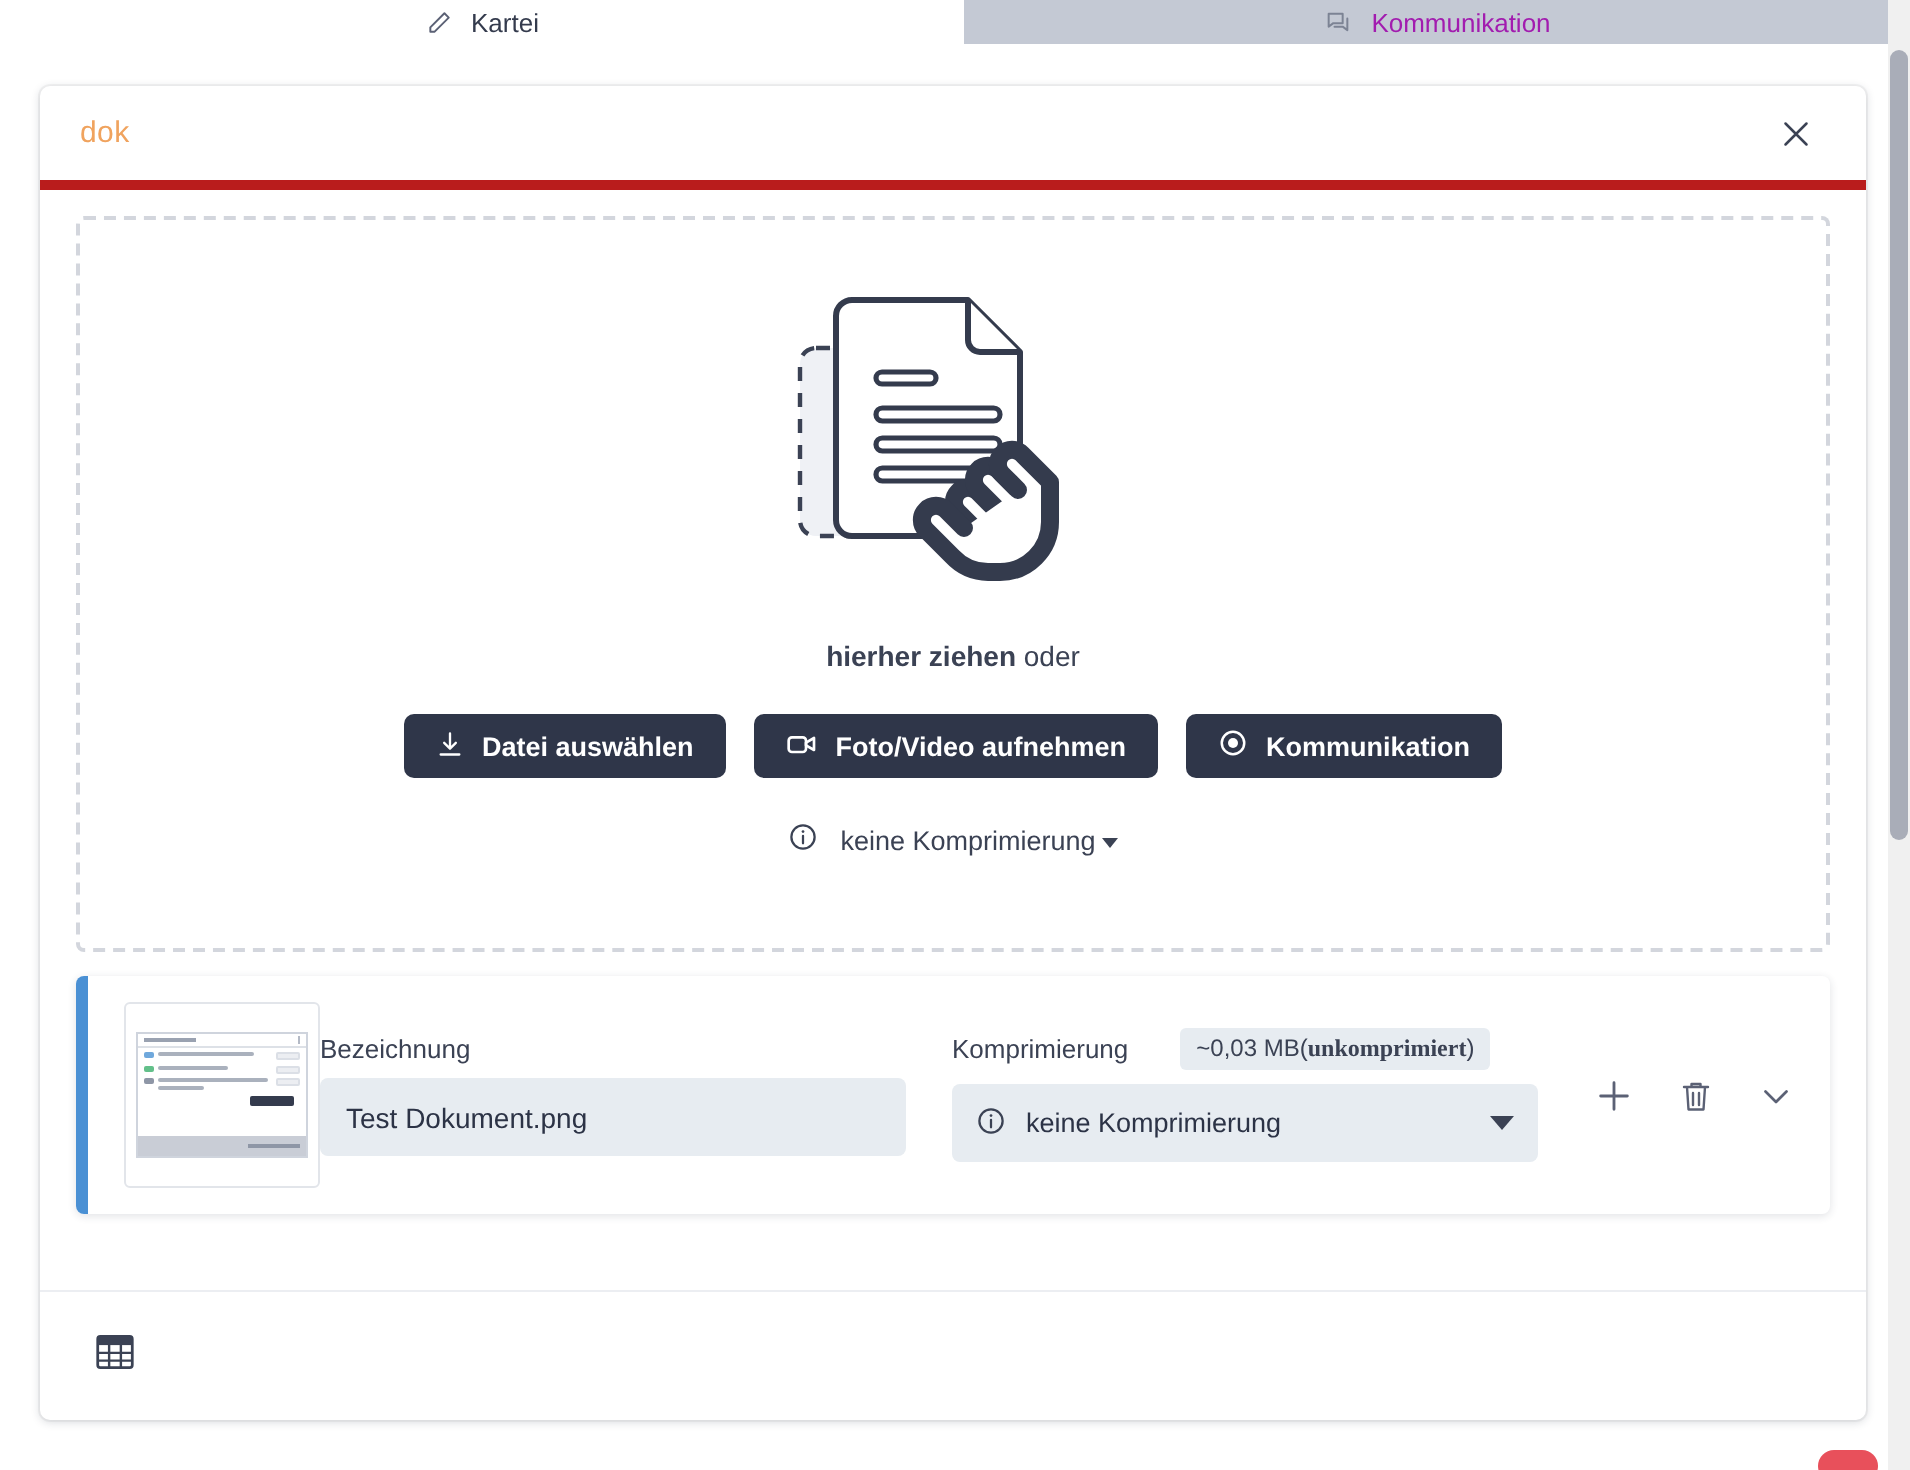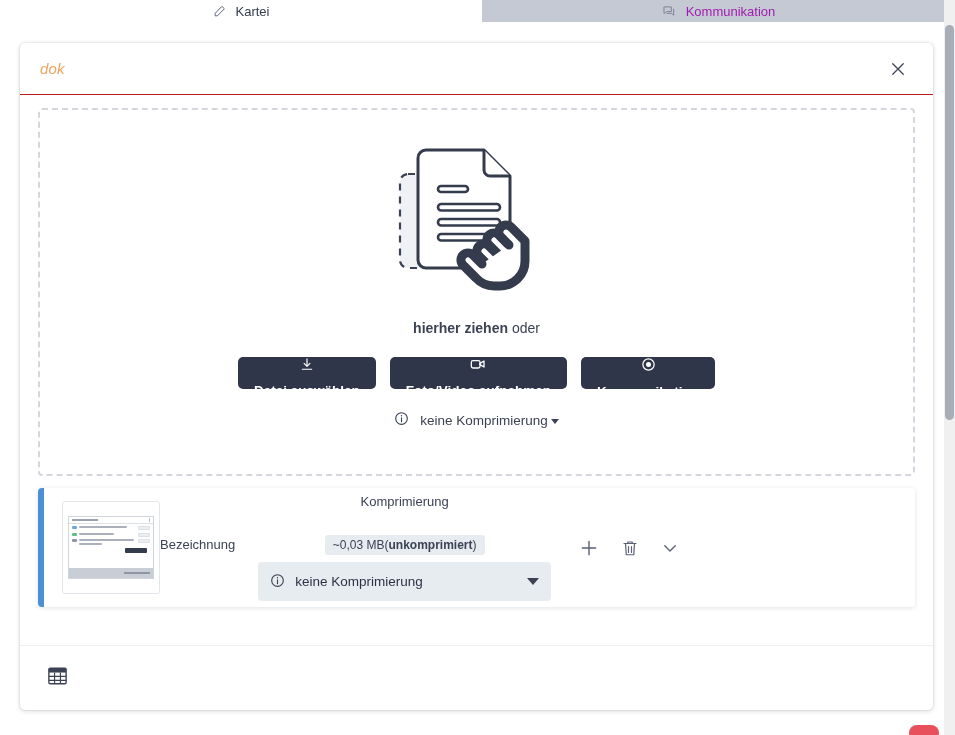--- a/index.html
+++ b/index.html
@@ -43,25 +43,24 @@
     background: #ffffff;
     border-radius: 5px;
     box-shadow: 0 1px 5px rgba(30,40,60,0.18), 0 0 0 1px rgba(0,0,0,0.04);
     display: flex;
     flex-direction: column;
     overflow: hidden;
   }
   .dlg-header {
     height: 52px;
     flex: 0 0 52px;
-    border-bottom: 1px solid #b91c1c;
+    border-bottom: 5px solid #b91c1c;
     display: flex;
     align-items: center;
     padding: 0 22px 0 20px;
-    font-style: italic;
   }
   .dlg-title {
     color: #f0a35e;
     font-size: 15px;
     letter-spacing: .2px;
     flex: 1;
   }
   .close-btn {
     width: 26px; height: 26px;
     display:flex; align-items:center; justify-content:center;
@@ -108,21 +107,20 @@
     height: 32px;
     padding: 0 16px;
     font-size: 13.5px;
     font-weight: bold;
     font-family: "Liberation Sans", sans-serif;
     display: inline-flex;
     align-items: center;
     gap: 9px;
     cursor: pointer;
     white-space: nowrap;
-    flex-direction: column;
   }
   .compress-line {
     margin-top: 22px;
     display: flex;
     align-items: center;
     gap: 11px;
     font-size: 13.5px;
     color: #3b4254;
     cursor: pointer;
   }
@@ -206,30 +204,30 @@
     border-radius: 4px;
     height: 39px;
     width: 293px;
     padding: 0 13px;
     font-size: 14px;
     color: #2c3346;
     font-family: "Liberation Sans", sans-serif;
     outline: none;
   }
   .comp-group { margin-left: 23px; }
-  .comp-top { display:flex; align-items:center; gap:26px; margin-bottom:7px;flex-direction:column; }
+  .comp-top { display:flex; align-items:center; gap:26px; margin-bottom:7px; }
   .size-badge {
     background: #e7ecf1;
     border-radius: 3px;
     font-size: 12px;
     color: #3b4254;
     padding: 3px 8px;
     white-space: nowrap;
   }
-  .size-badge b { font-weight: bold; }
+  .size-badge b { font-weight: bold; font-family: Liberation Serif, serif; }
   .select-box {
     background: #e7ecf1;
     border-radius: 4px;
     height: 39px;
     width: 293px;
     display: flex;
     align-items: center;
     padding: 0 12px;
     gap: 10px;
     font-size: 13.5px;
@@ -435,20 +433,21 @@
               <div class="t-btn"></div>
             </div>
             <div class="t-foot">
                 <i></i>
               </div>
           </div>
         </div>
 
         <div class="field-group">
           <span class="field-label">Bezeichnung</span>
+          <input class="text-input" type="text" value="Test Dokument.png" style="">
         </div>
 
         <div class="comp-group">
           <div class="comp-top">
             <span class="field-label" style="margin-bottom:0">Komprimierung</span>
             <span class="size-badge"><span>~0,03 MB(</span><b>unkomprimiert</b><span>)</span></span>
           </div>
           <div class="select-box">
             <span>
               <svg width="15" height="15" viewBox="0 0 24 24" fill="none" stroke="#3b4254" stroke-width="1.8" stroke-linecap="round">

